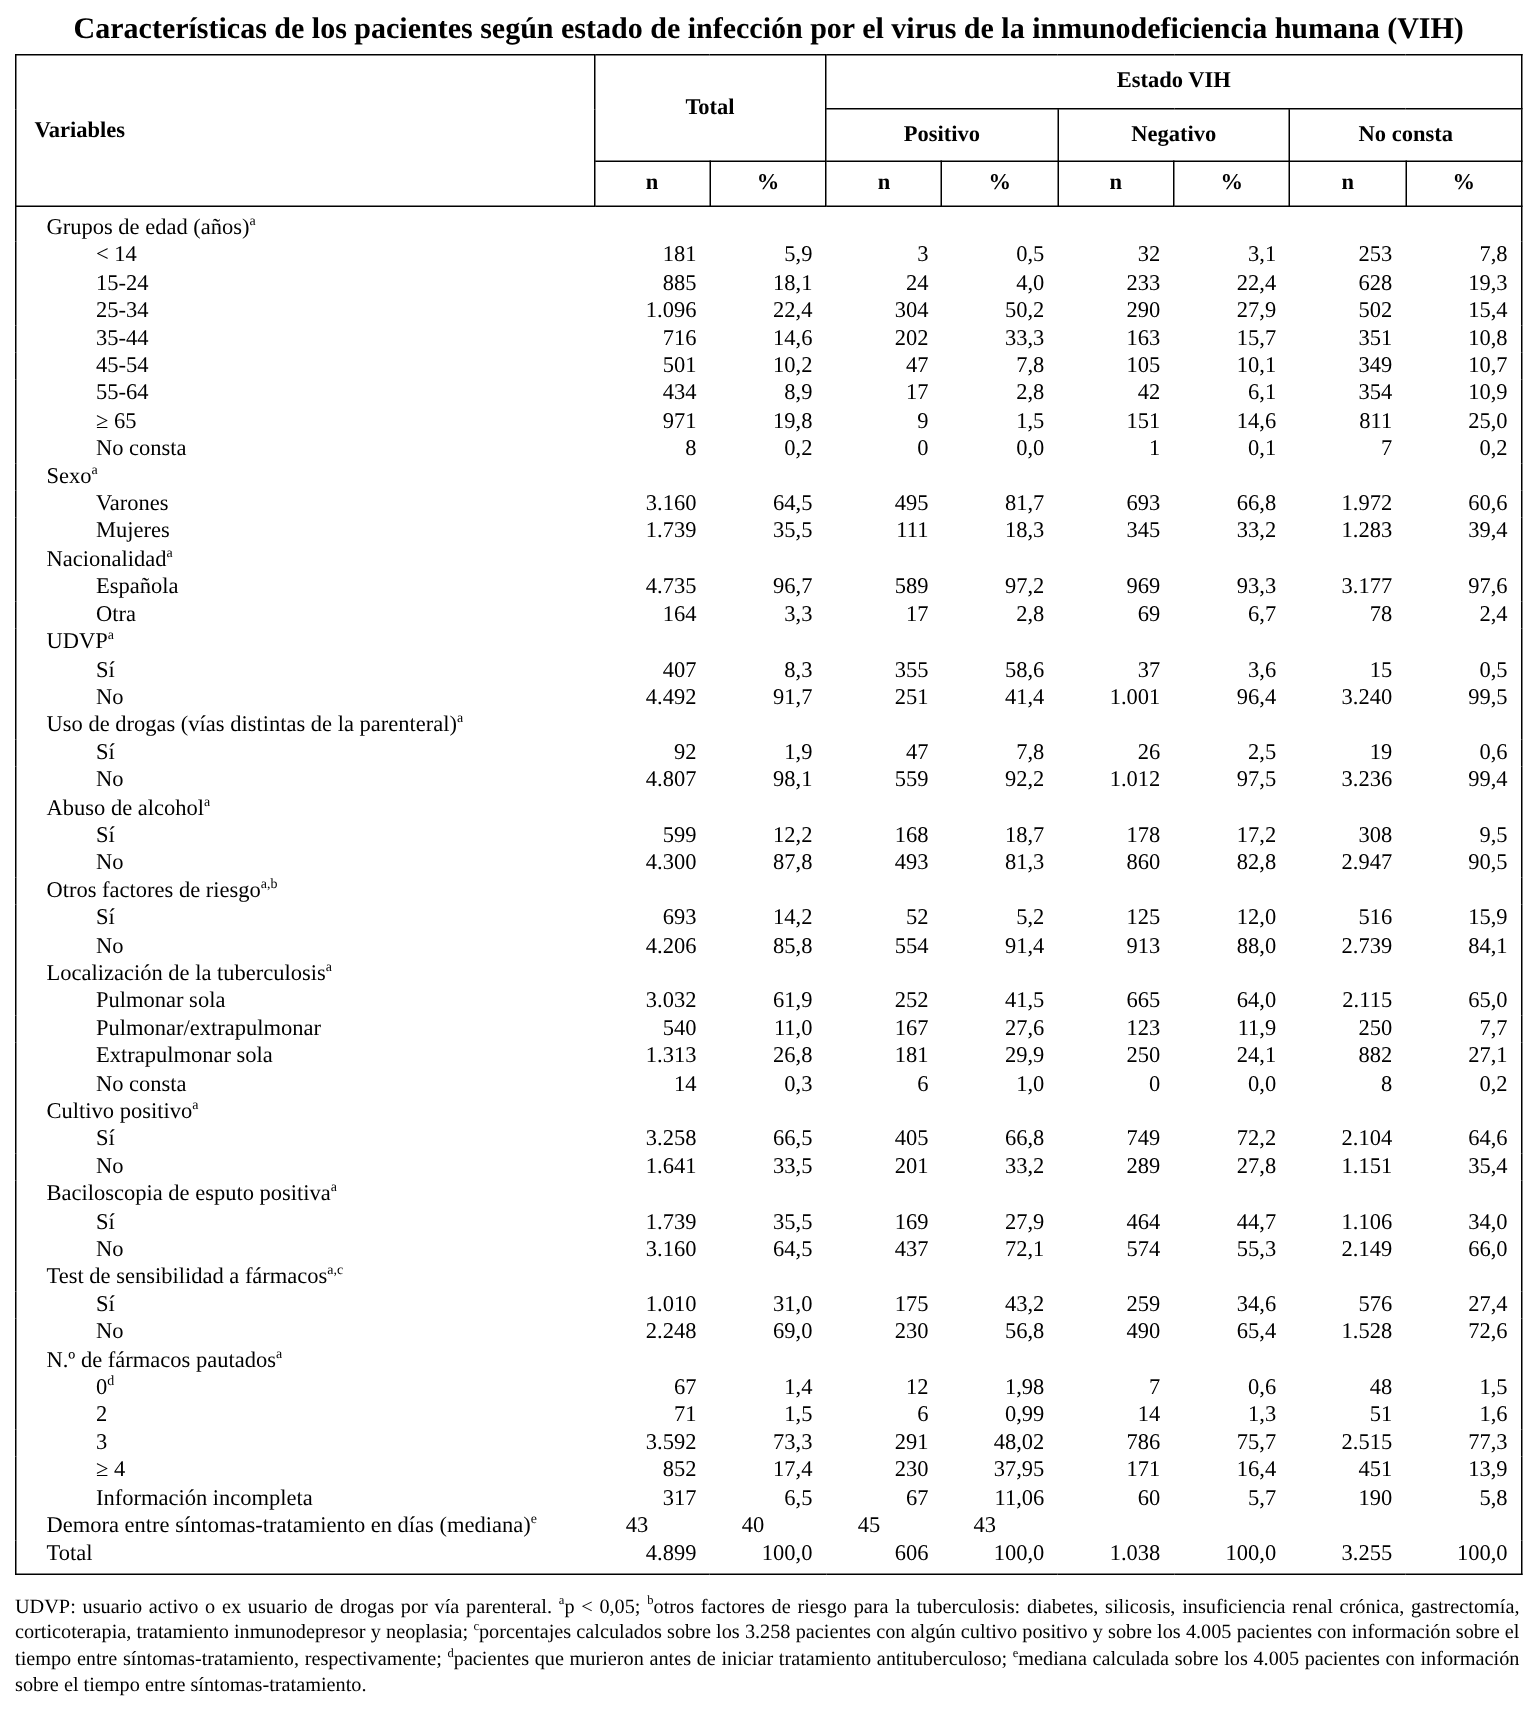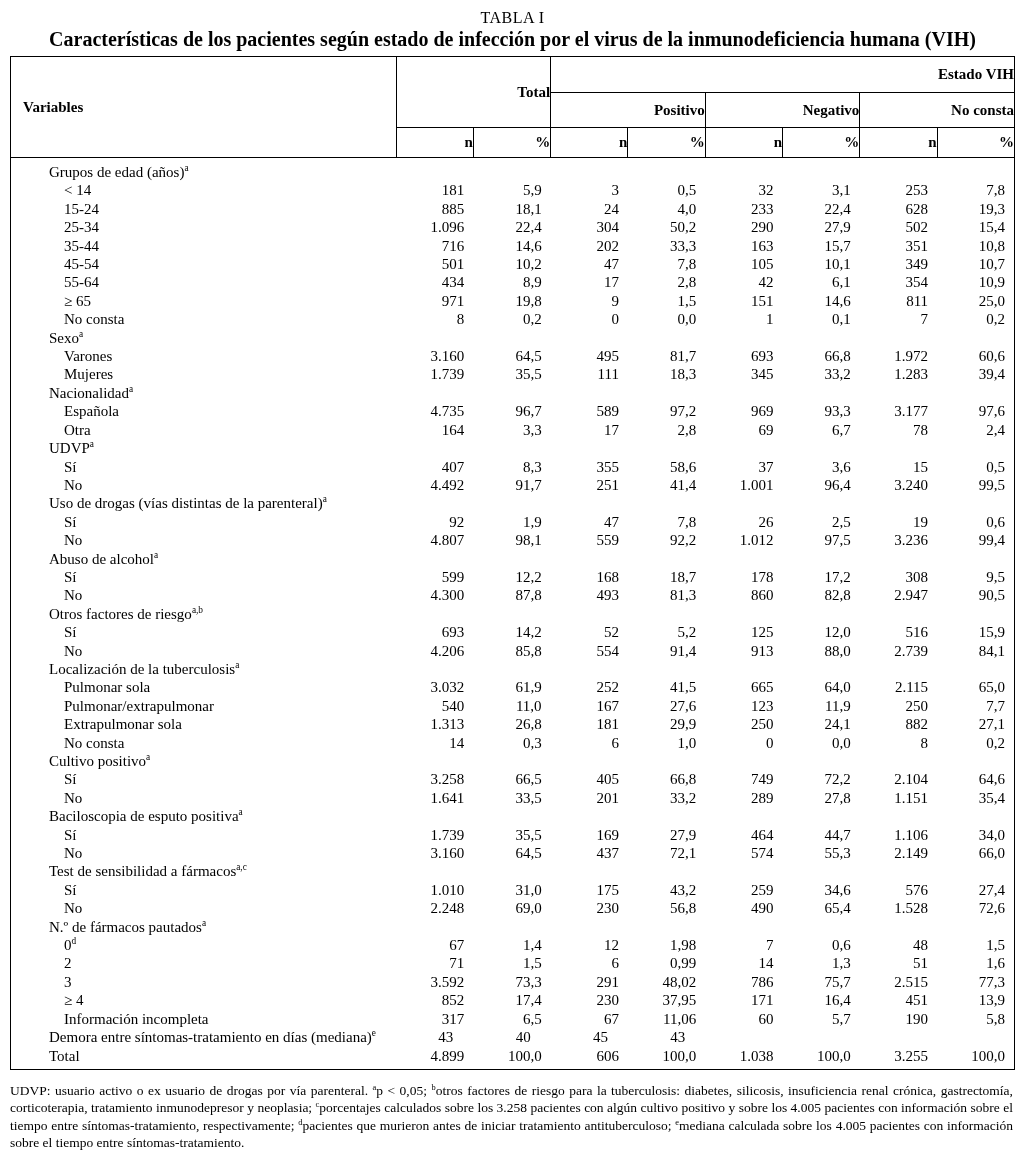--- a/index.html
+++ b/index.html
@@ -10,48 +10,47 @@
   }
   .page { padding: 8px 9px 0 10px; }
   .title { text-align: center; font-size: 16px; line-height: 20px; letter-spacing: 0.5px; }
   .subtitle { text-align: center; font-weight: bold; font-size: 20px; line-height: 22px; margin-bottom: 6px; }
   table.main {
     width: 1005px; border-collapse: collapse; table-layout: fixed;
     border: 1.6px solid #000;
   }
   thead th {
     border: 1px solid #000; font-weight: bold; font-size: 15px; padding: 0;
-    text-align: right; vertical-align: middle;
+    text-align: center; vertical-align: middle;
   }
   thead tr.r1 th { height: 35px; }
   thead tr.r2 th { height: 34px; }
   thead tr.r3 th { height: 29px; }
   thead tr.r3 th { border-bottom: 1.6px solid #000; }
   th.vars { text-align: left; padding-left: 12px; }
   tbody td {
     font-size: 15px; line-height: 18.4px; padding: 0;
     white-space: nowrap; overflow: visible;
   }
-  td.lbl { padding-left: 38px; }
+  td.lbl { padding-left: 20px; }
   td.lbl.indent { padding-left: 53px; }
   td.num { text-align: right; padding-right: 9px; }
-  td.num.ctr { padding-right: 20px; margin-top: 40px; }
+  td.num.ctr { text-align: center; padding-right: 20px; margin-top: 40px; }
   tbody tr:first-child td { padding-top: 5px; }
   tbody tr:last-child td { padding-bottom: 4px; }
   sup { font-size: 62%; line-height: 0; vertical-align: super; }
   .footnote {
     margin-top: 12px; width: 1003px;
     font-size: 13.5px; line-height: 17.3px; text-align: justify;
   }
 </style>
 </head>
 <body>
 
 <div class="page">
-  <div class="title">TABLA I</div>
   <div class="subtitle">Características de los pacientes según estado de infección por el virus de la inmunodeficiencia humana (VIH)</div>
 
   <table class="main">
     <colgroup>
       <col style="width:38.4%">
       <col>
         <col>
         <col>
         <col>
         <col>

